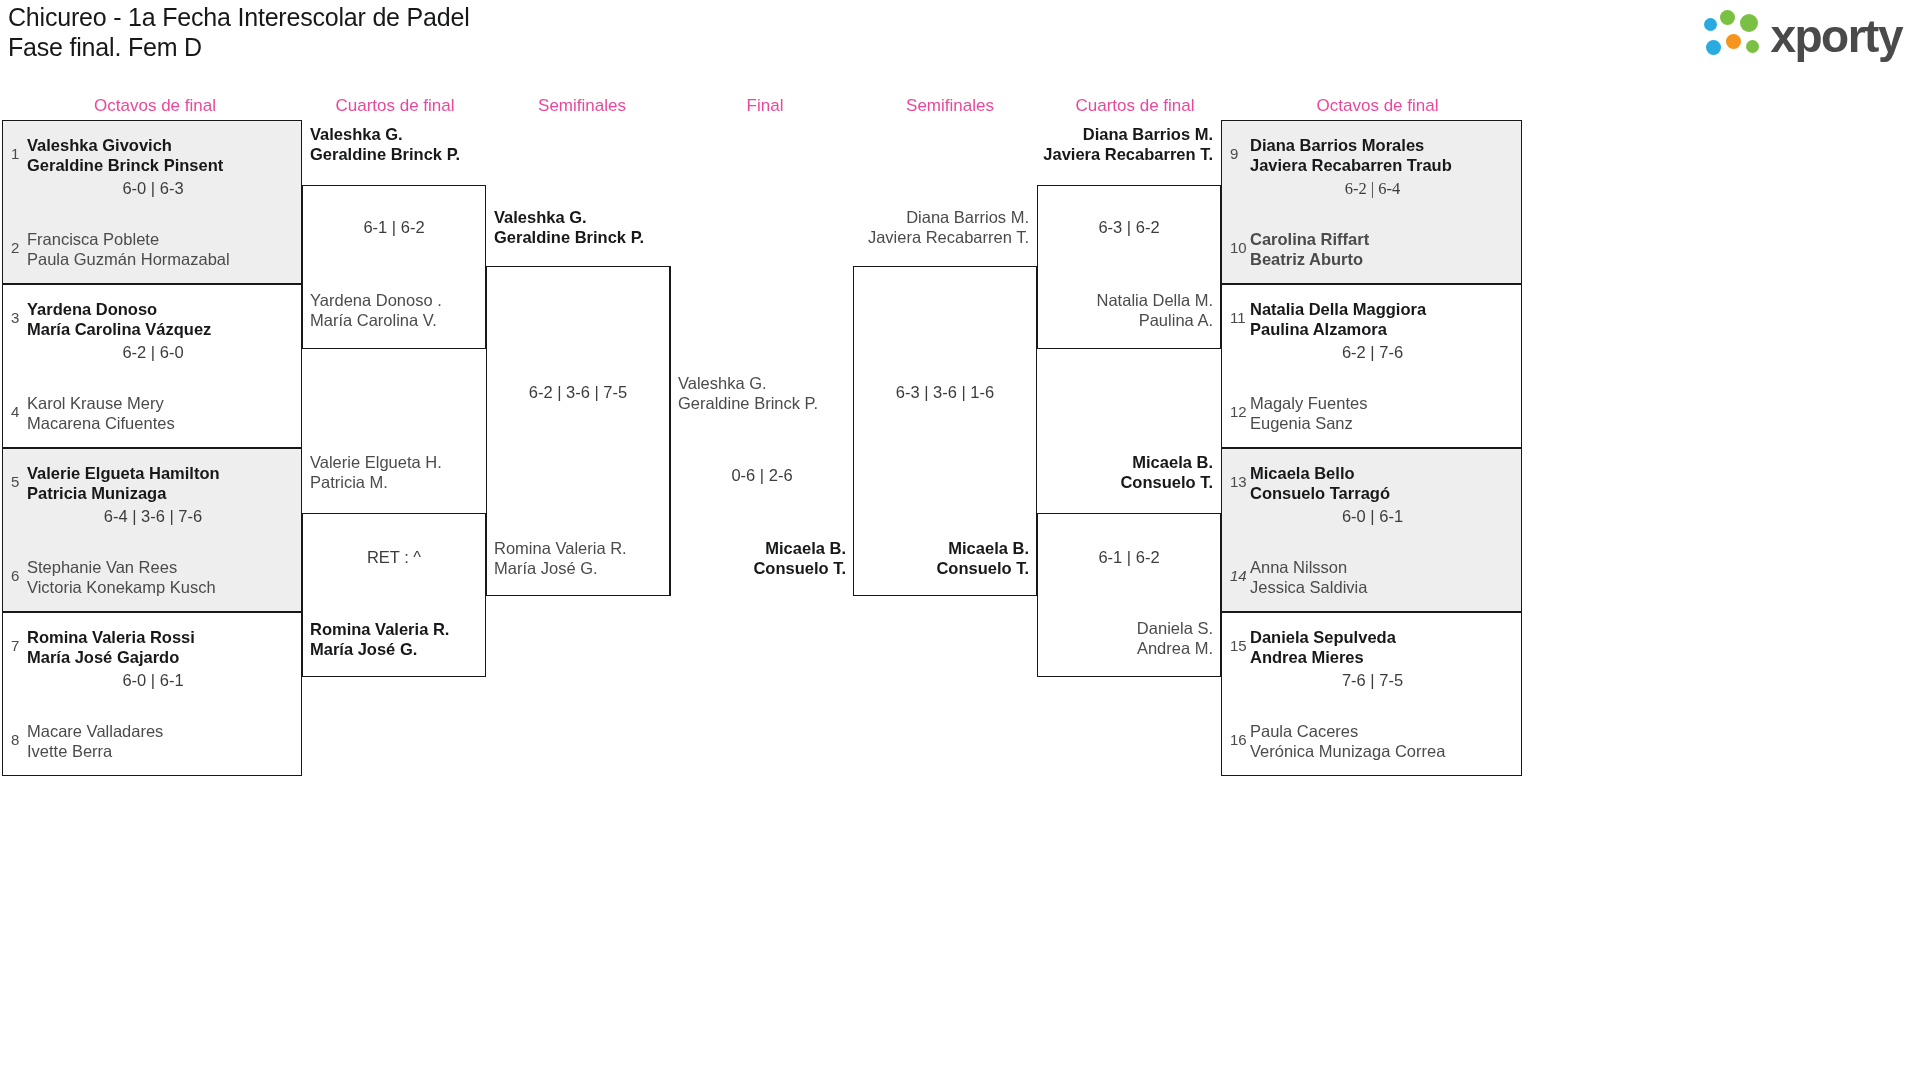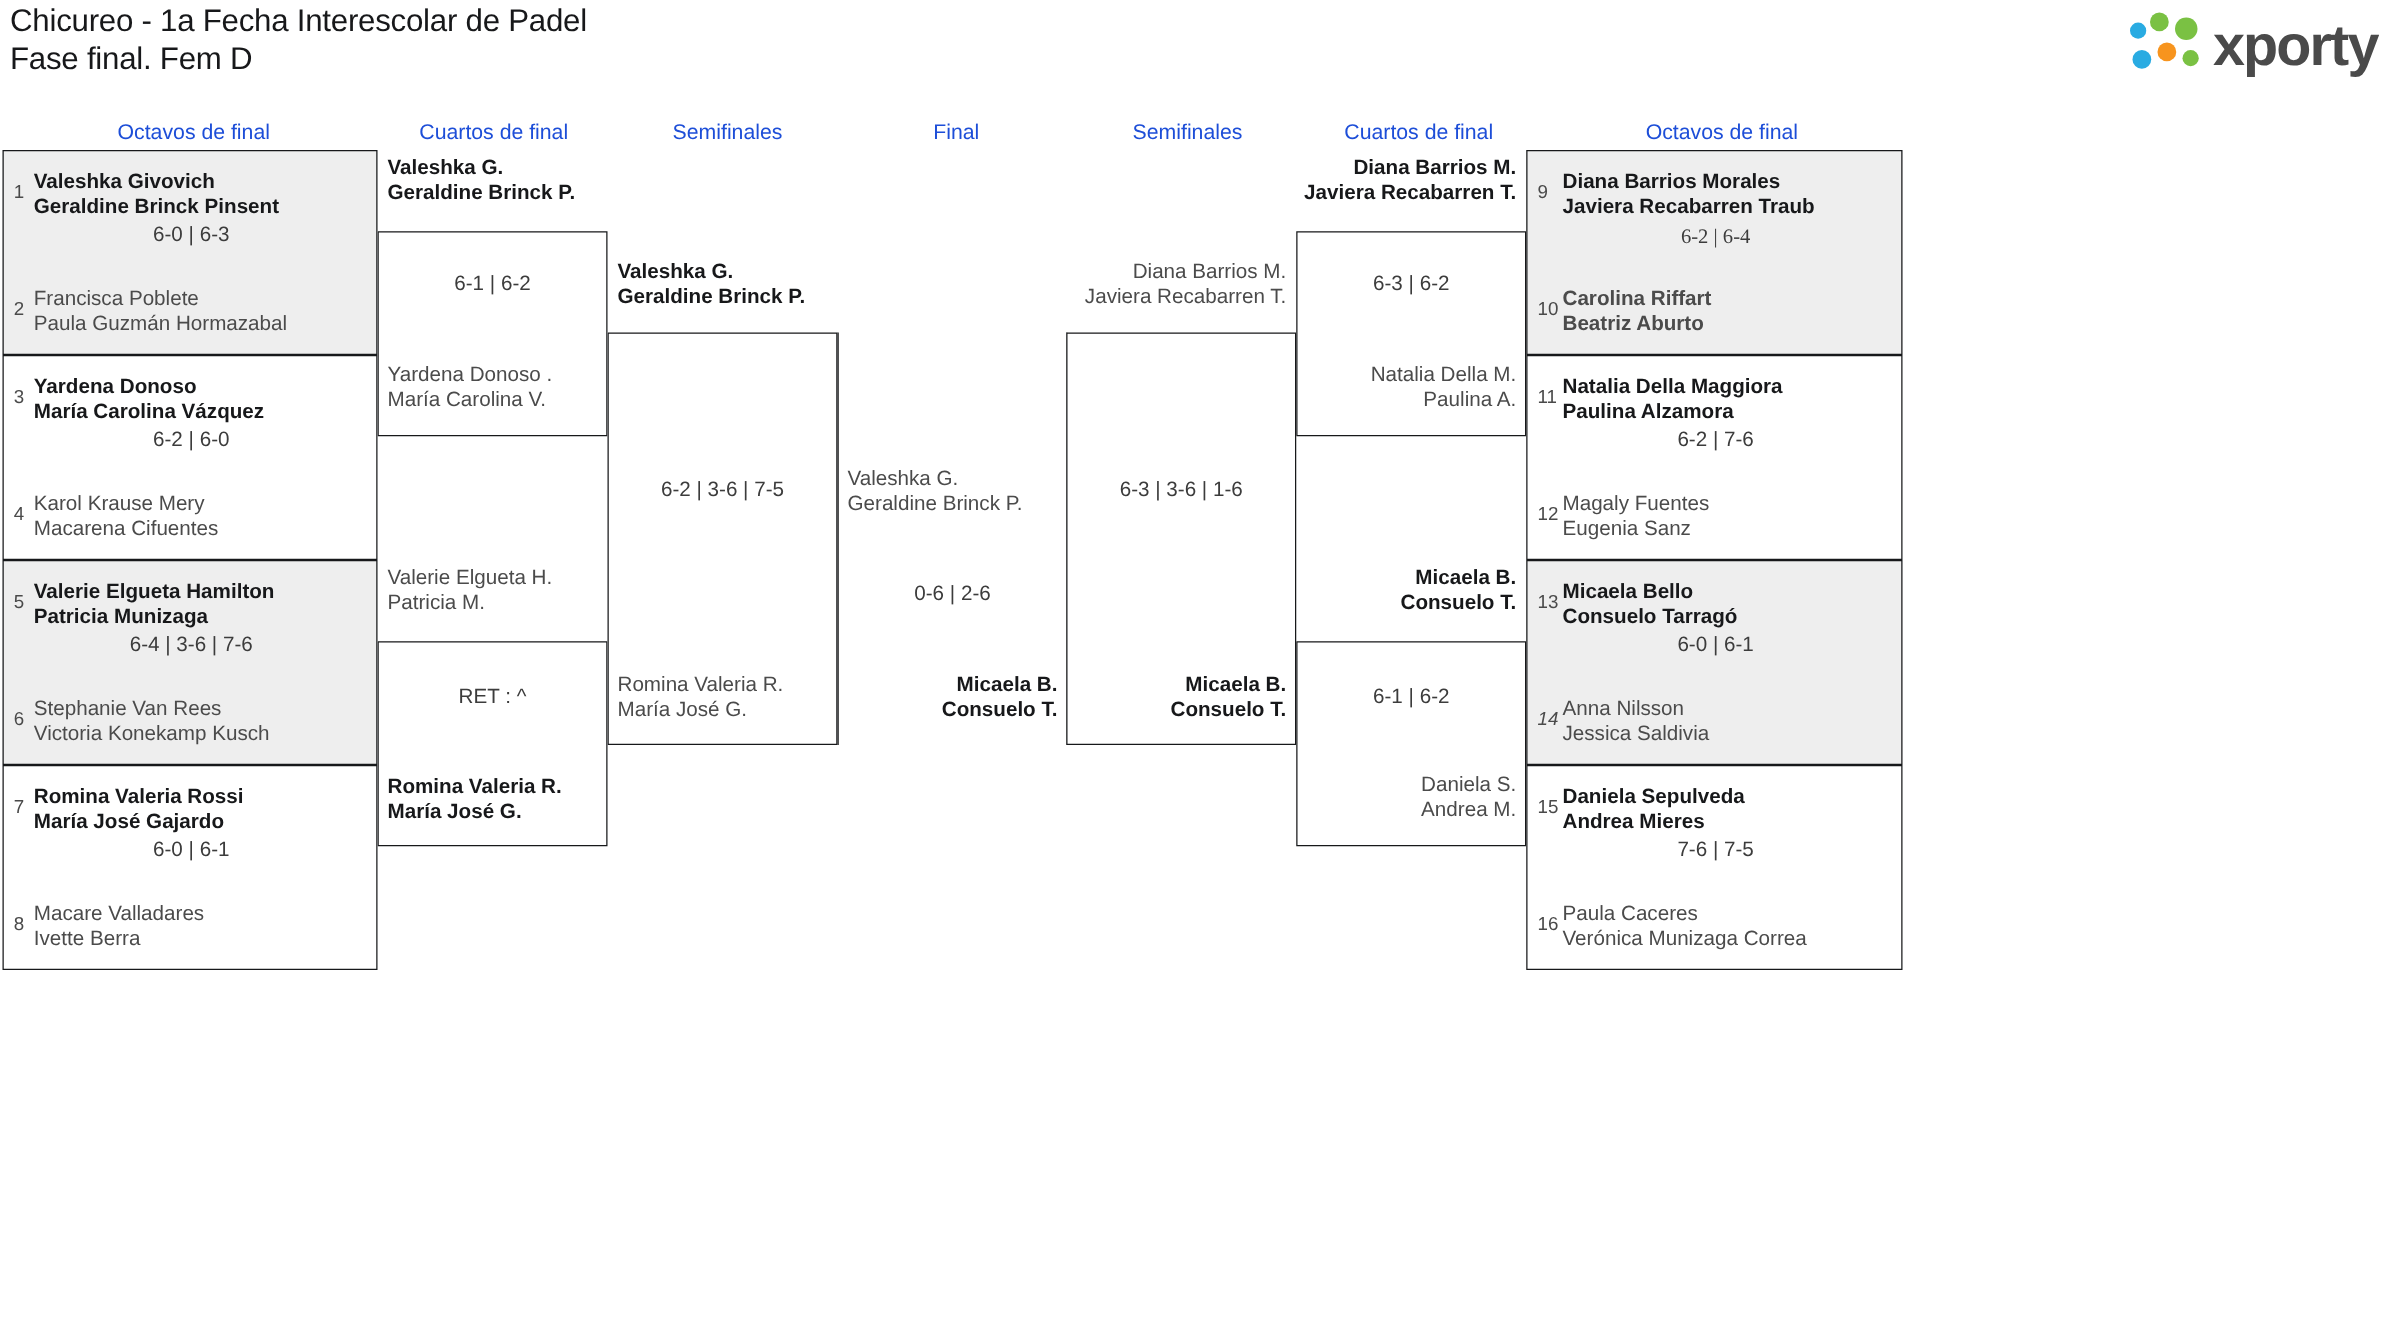--- a/index.html
+++ b/index.html
@@ -21,21 +21,21 @@
     letter-spacing: -0.2px;
   }
   .logo { position: absolute; right: 18px; top: 8px; height: 56px; display: flex; align-items: center; }
   .logo-dots { position: relative; width: 62px; height: 52px; margin-right: 4px; }
   .dot { position: absolute; border-radius: 50%; }
   .logo-word { font-size: 46px; line-height: 46px; font-weight: 700; letter-spacing: -1.5px; }
 
   
   .rhead {
     position: absolute; text-align: center;
-    font-size: 17px; color: #1d4ed8; top: 96px;
+    font-size: 17px; color: #ec4899; top: 96px;
     font-weight: 400;
   }
 
   
   .box {
     position: absolute;
     border: 1px solid #17181a;
     background: #ffffff;
   }
 

